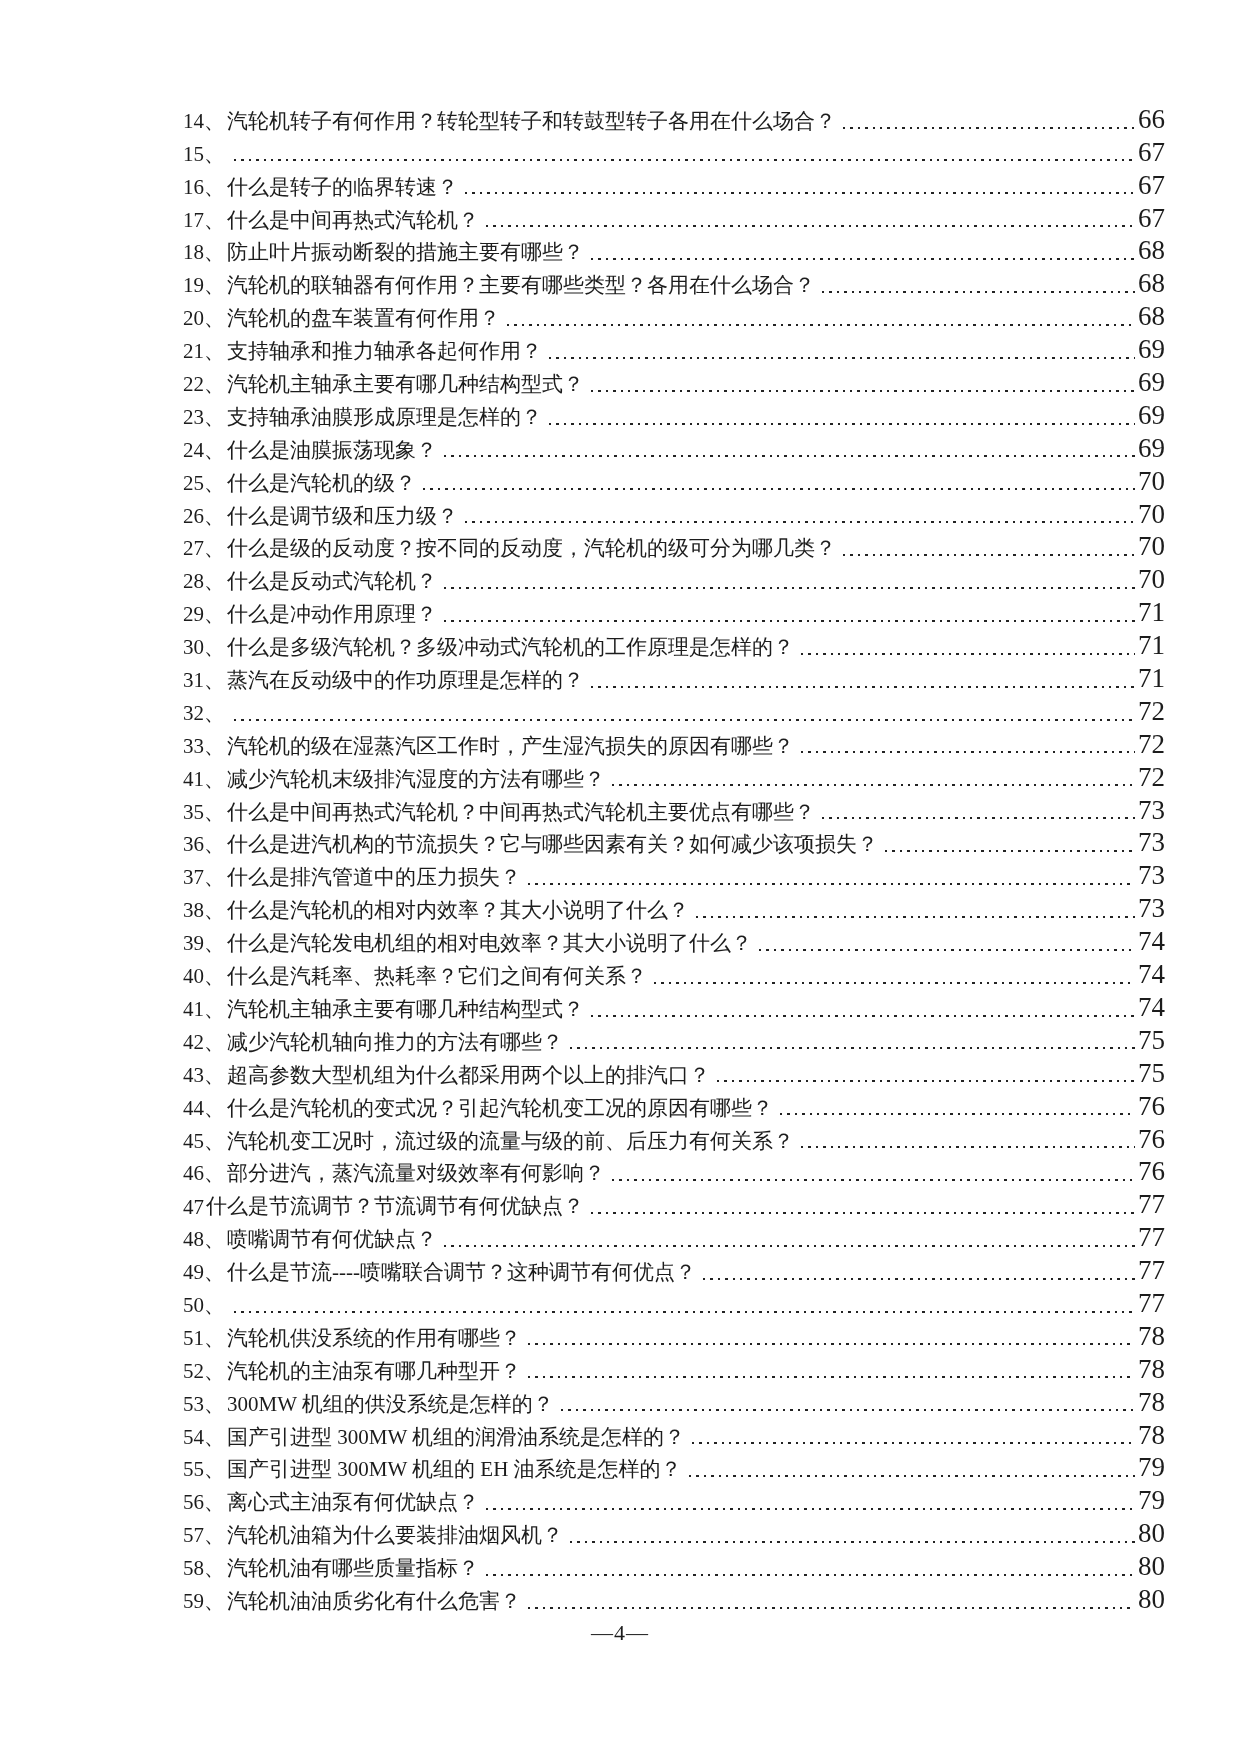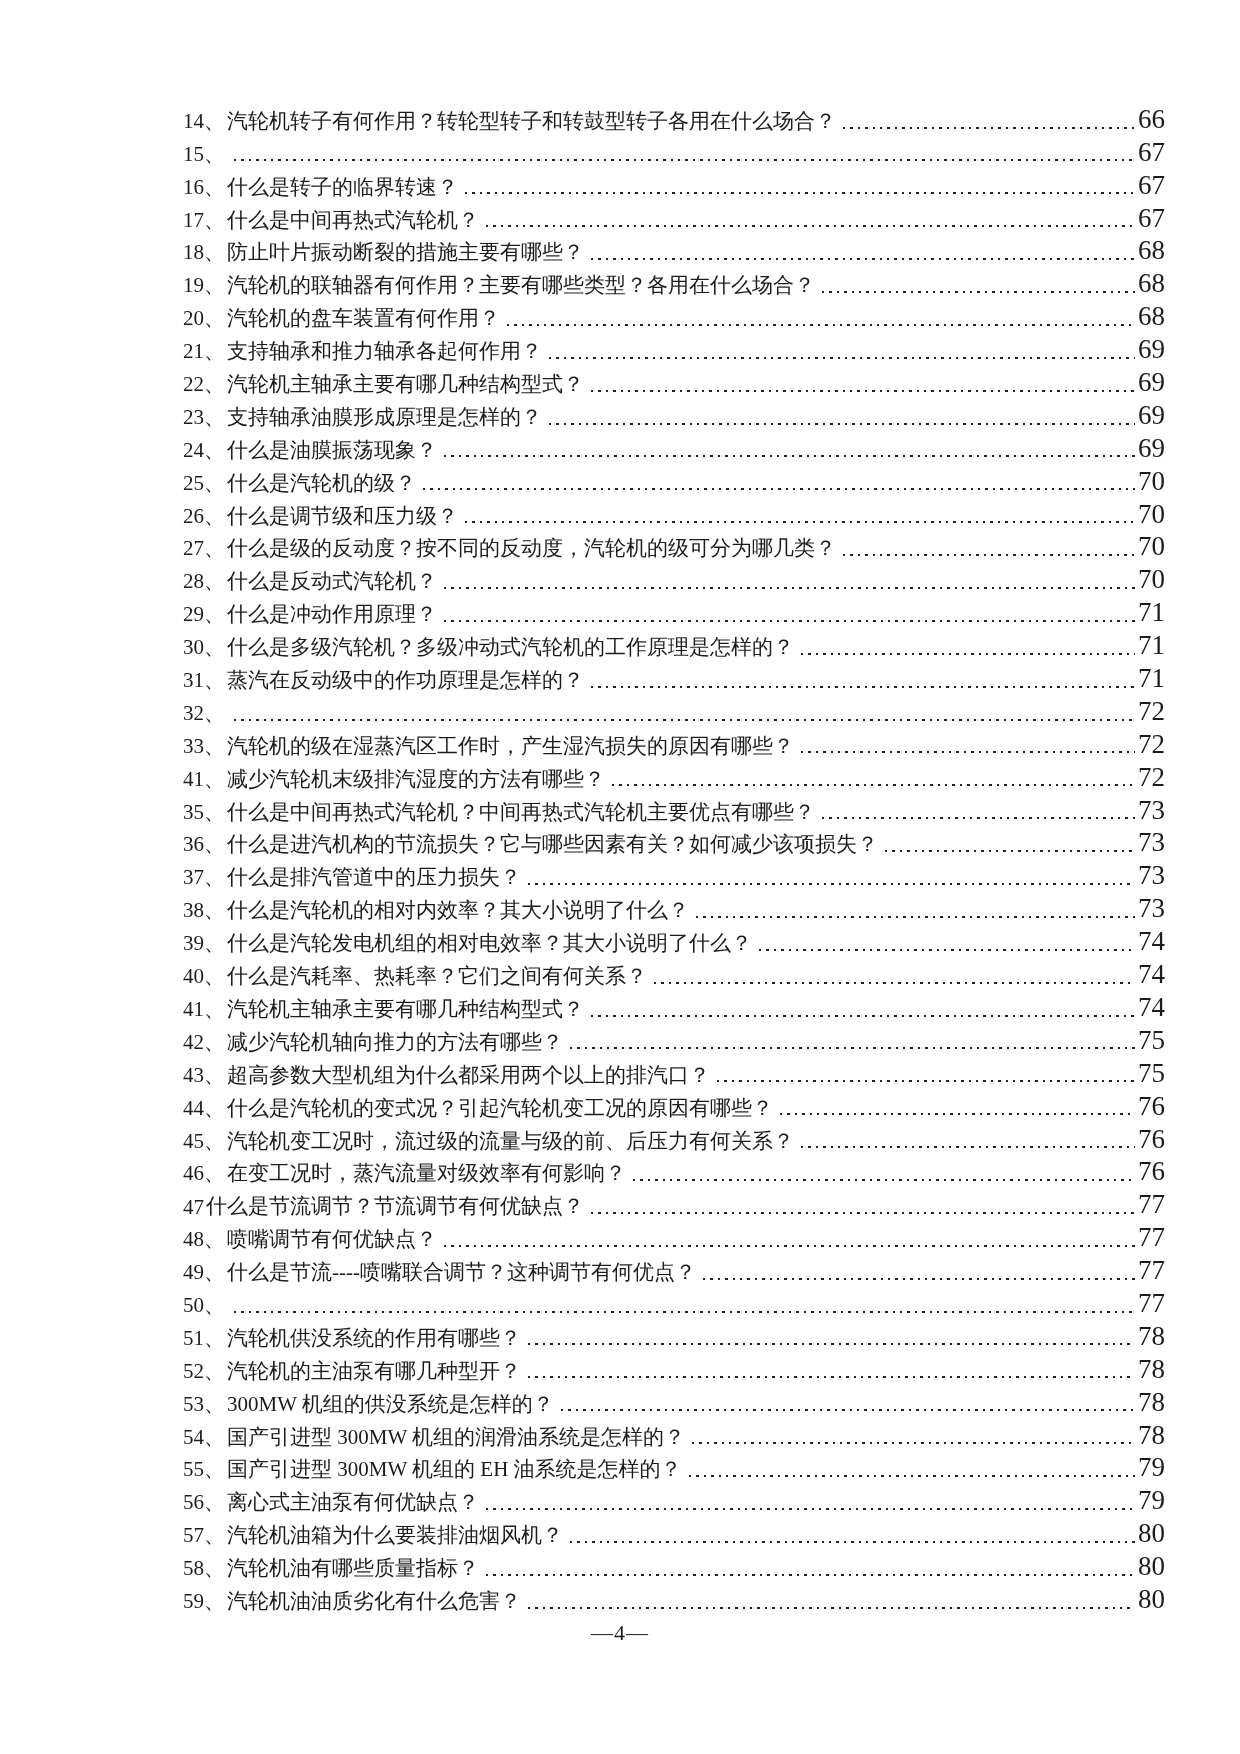--- a/index.html
+++ b/index.html
@@ -281,21 +281,21 @@
 
   <div class="toc-row">
     <span class="toc-no">45、</span>
     <span class="toc-title">汽轮机变工况时，流过级的流量与级的前、后压力有何关系？</span>
     <span class="dot-leader"></span>
     <span class="toc-page">76</span>
   </div>
 
   <div class="toc-row">
     <span class="toc-no">46、</span>
-    <span class="toc-title">在变工况时，蒸汽流量对级效率有何影响？</span>
+    <span class="toc-title">部分进汽，蒸汽流量对级效率有何影响？</span>
     <span class="dot-leader"></span>
     <span class="toc-page">76</span>
   </div>
 
   <div class="toc-row">
     <span class="toc-no">47 </span>
     <span class="toc-title">什么是节流调节？节流调节有何优缺点？</span>
     <span class="dot-leader"></span>
     <span class="toc-page">77</span>
   </div>

